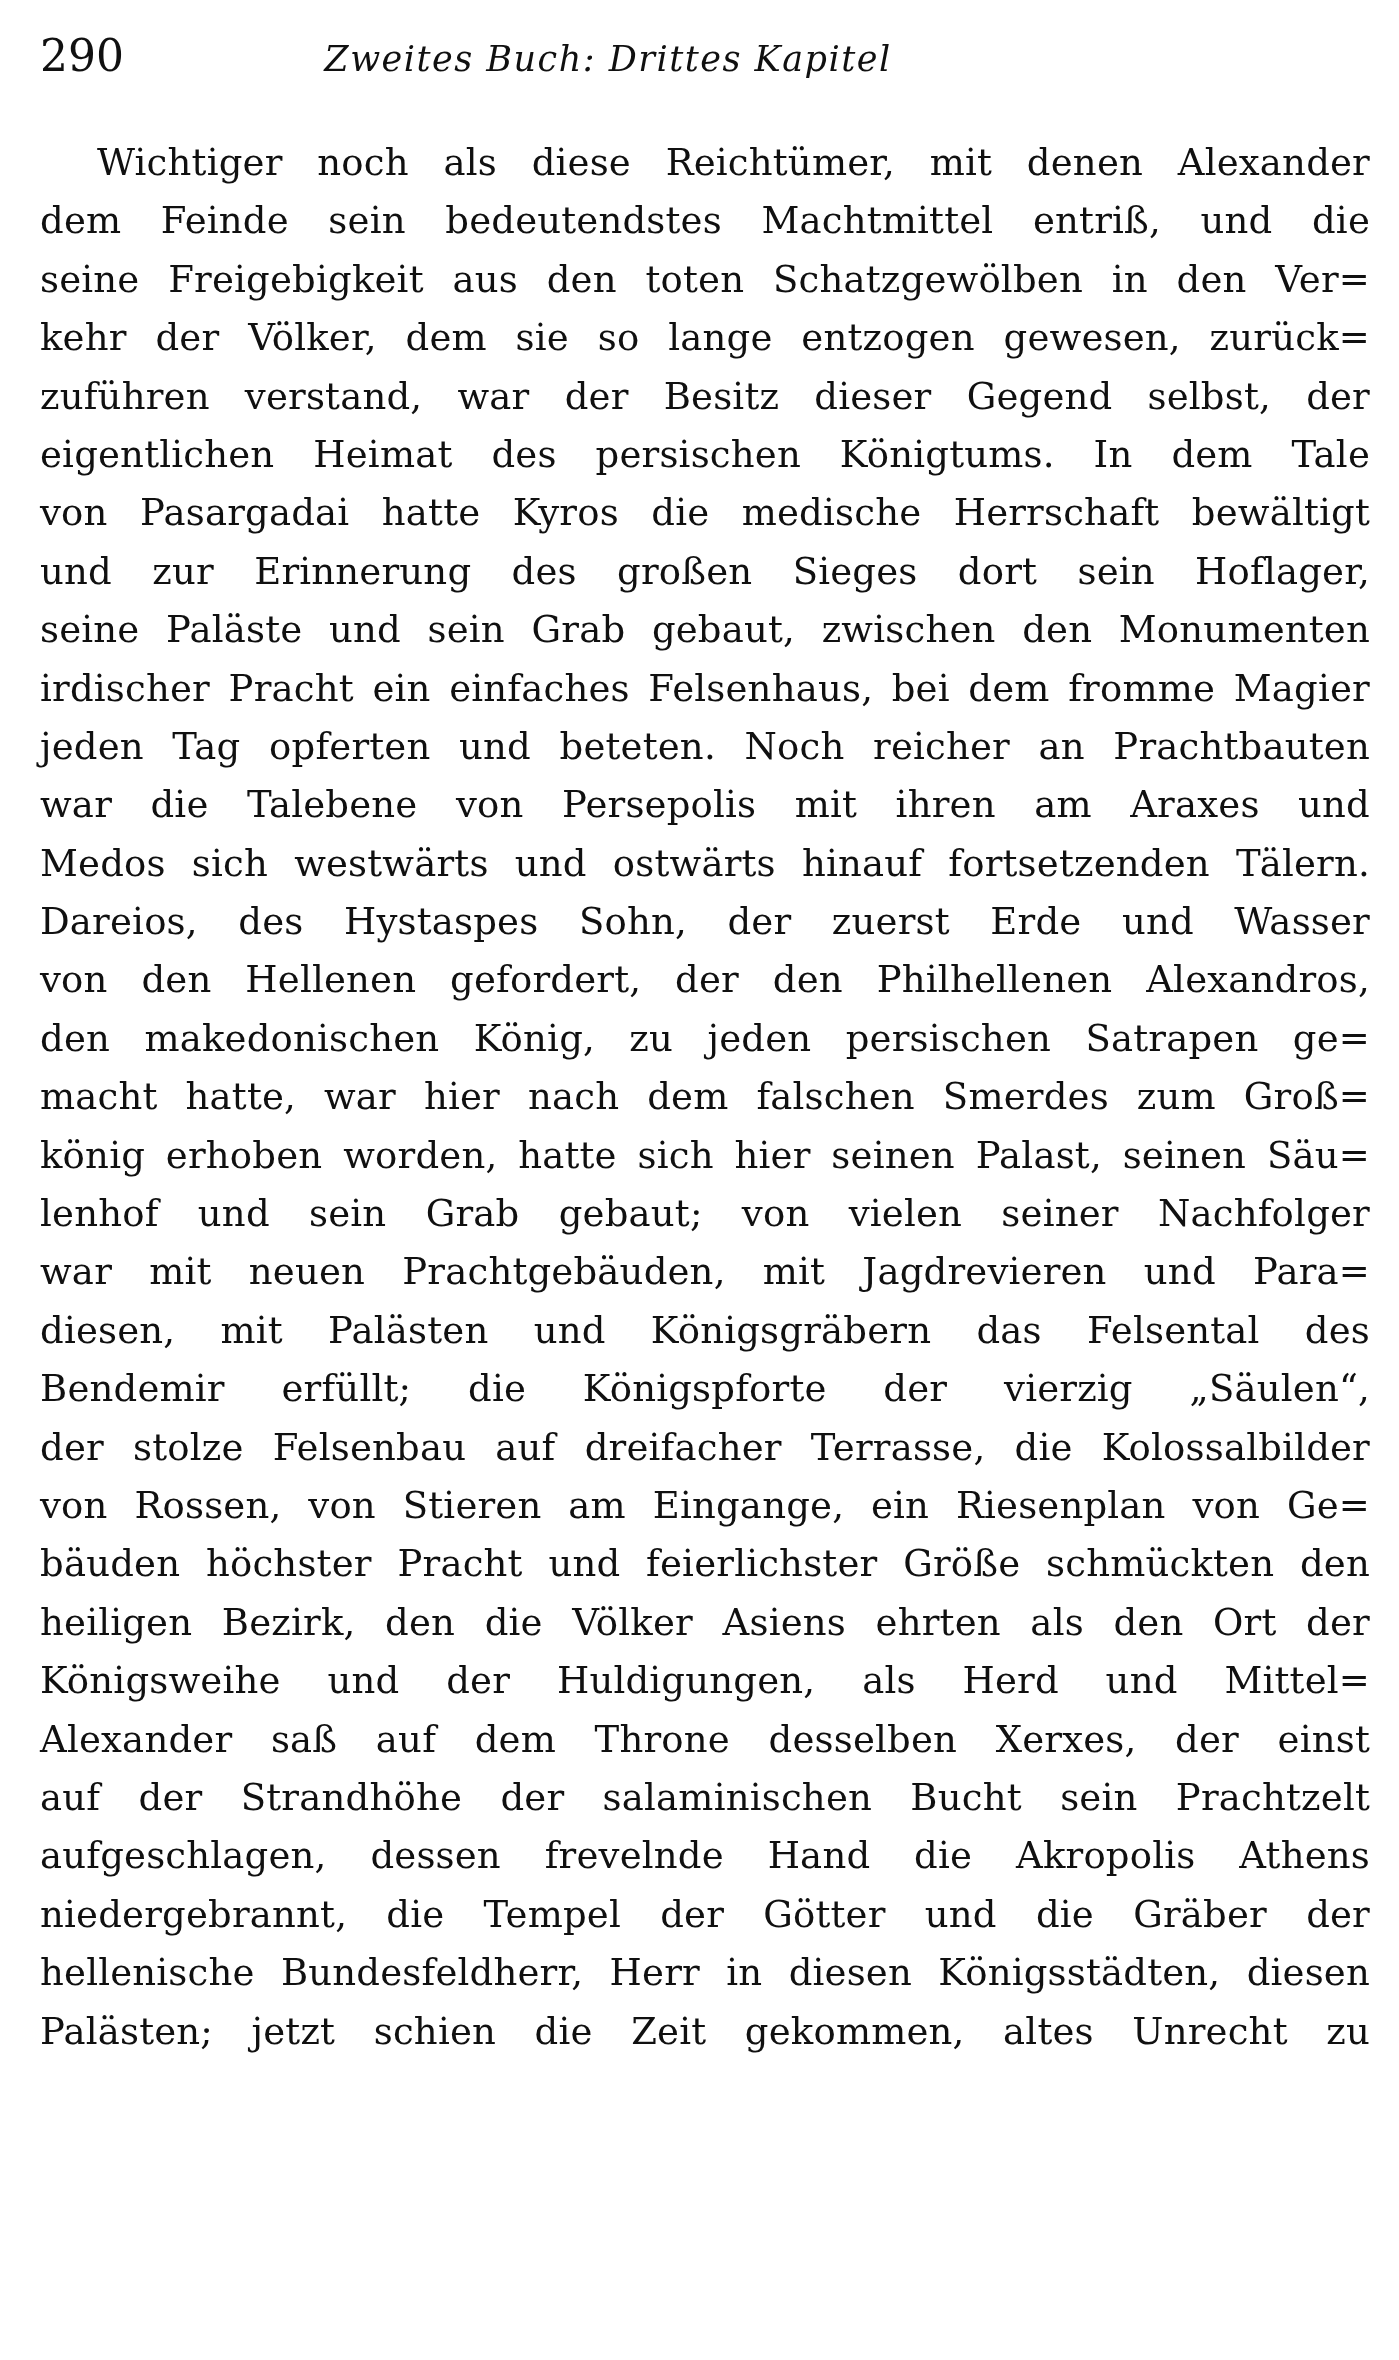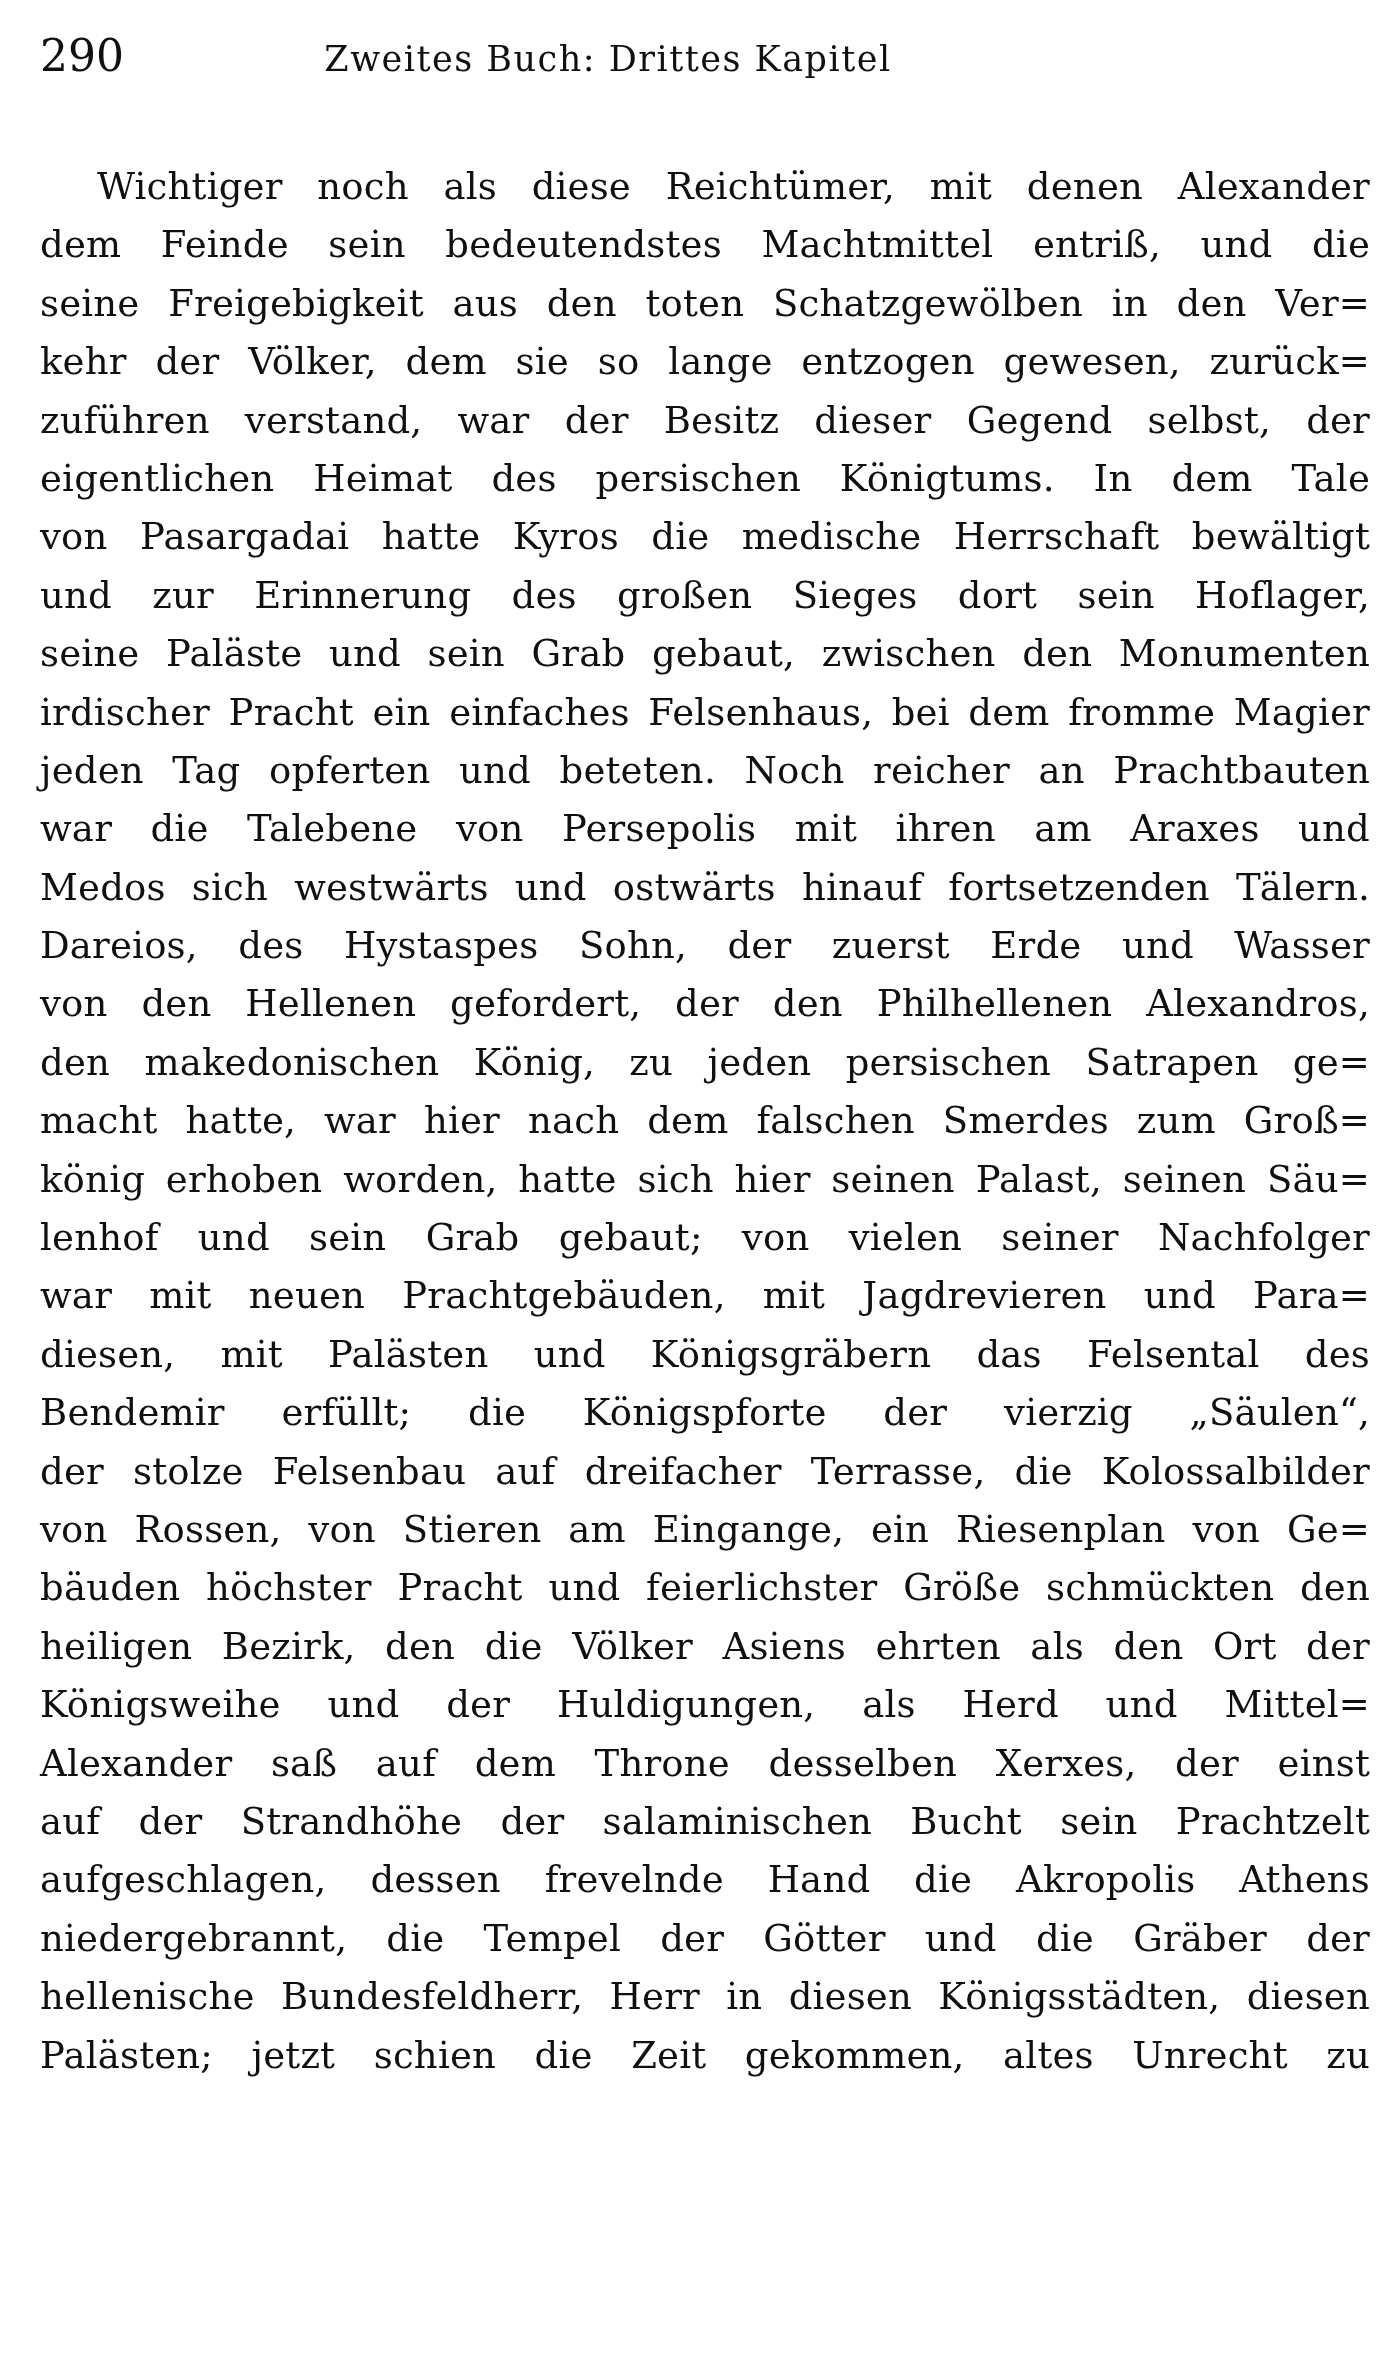--- a/index.html
+++ b/index.html
@@ -28,41 +28,41 @@
   .running-header {
     position: absolute;
     left: 608px;
     top: 42px;
     transform: translateX(-50%);
     font-size: 35px;
     line-height: 1;
     letter-spacing: 1.5px;
     white-space: nowrap;
     color: #101010;
+    font-style: italic;
   }
   .body-text {
     position: absolute;
     left: 40px;
     top: 134px;
     width: 1330px;
   }
   .body-line {
     font-size: 37px;
     line-height: 58.4px;
     height: 58.4px;
     white-space: normal;
     text-align: justify;
     text-align-last: justify;
     -moz-text-align-last: justify;
     letter-spacing: 0.2px;
     color: #101010;
   }
   .body-line.indent {
     padding-left: 57px;
-    margin-top: 24px;
   }
 </style>
 </head>
 <body>
 
 <div class="page">
   <div class="page-number">290</div>
   <div class="running-header">Zweites Buch: Drittes Kapitel</div>
   <div class="body-text">
       <div class="body-line indent">Wichtiger noch als diese Reichtümer, mit denen Alexander</div>

